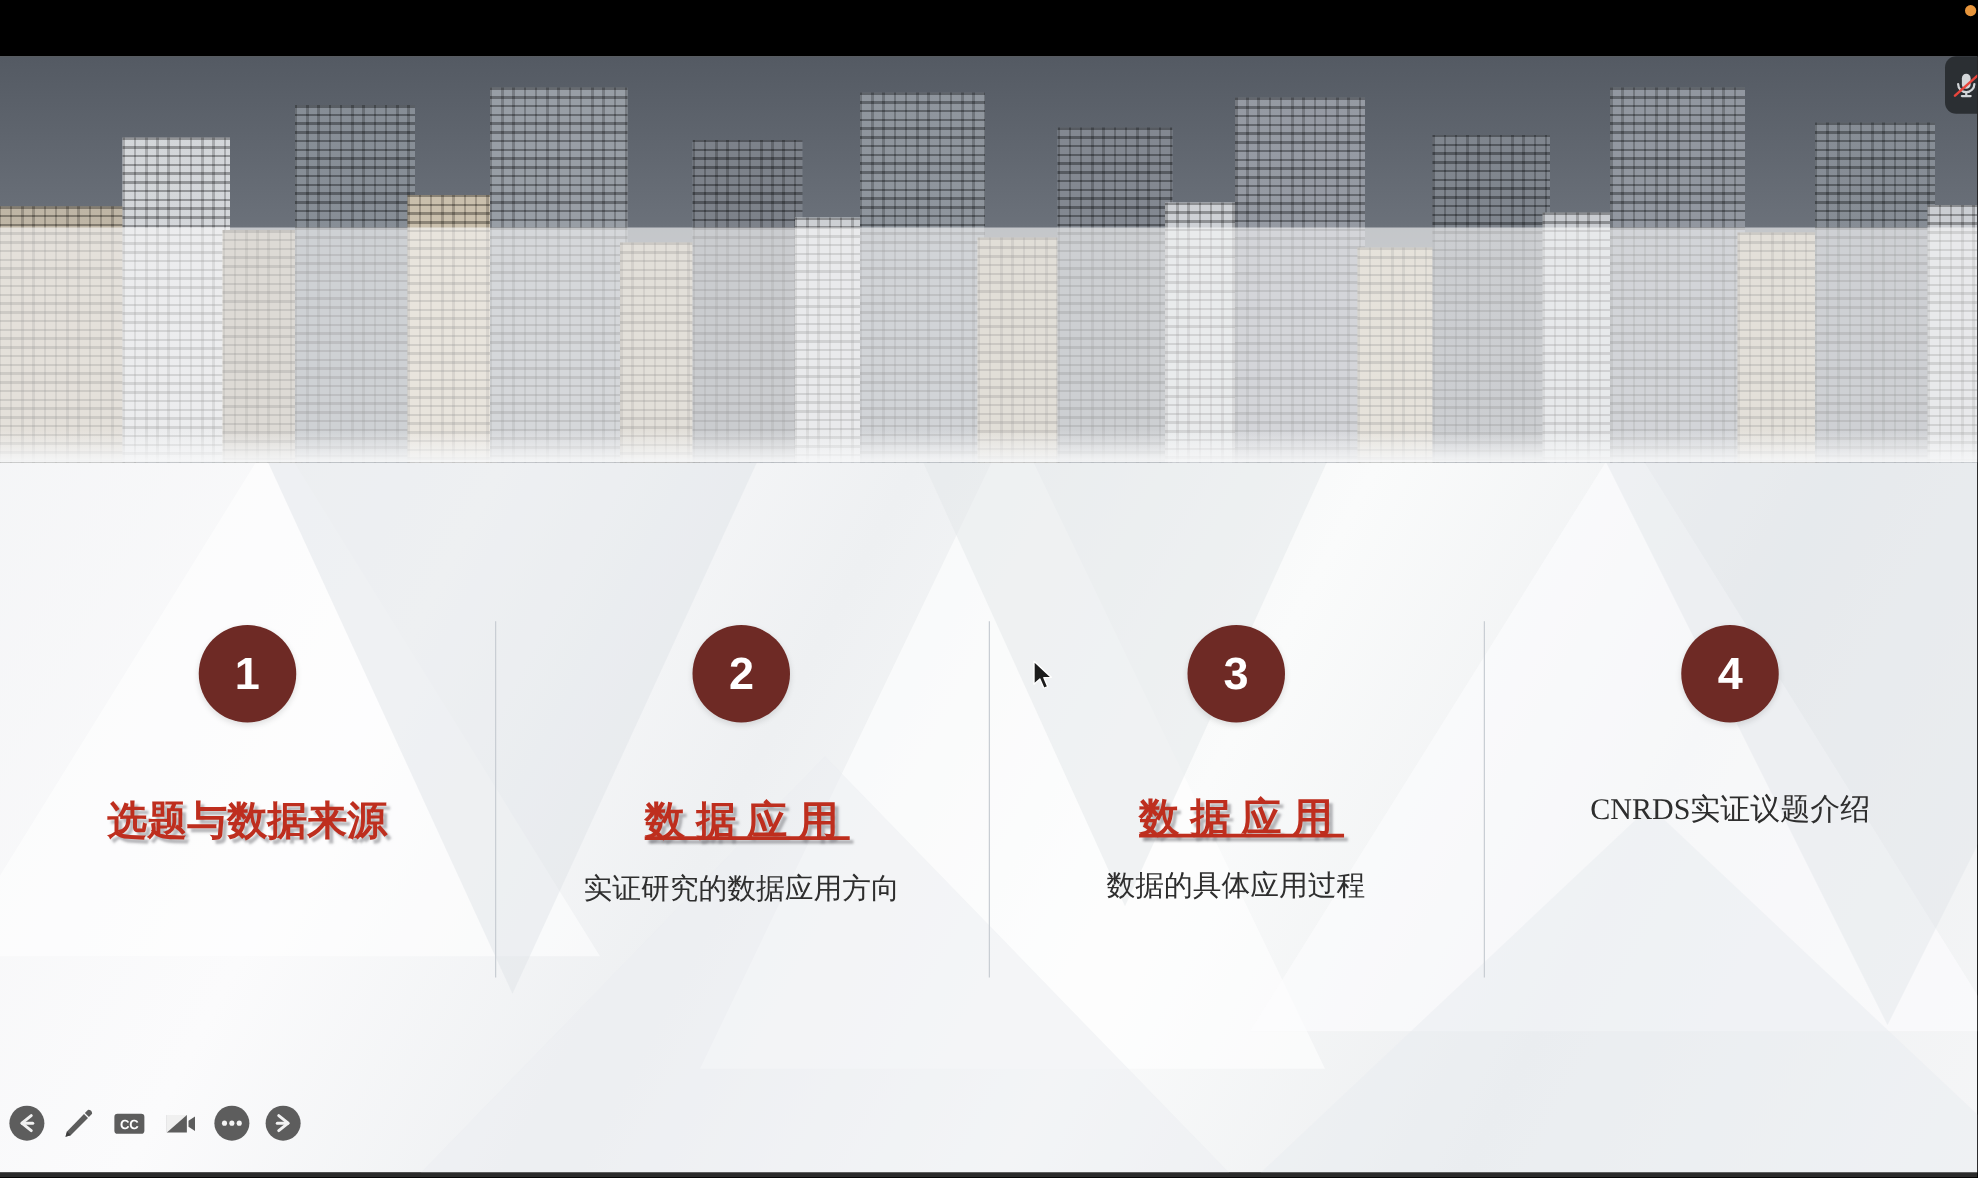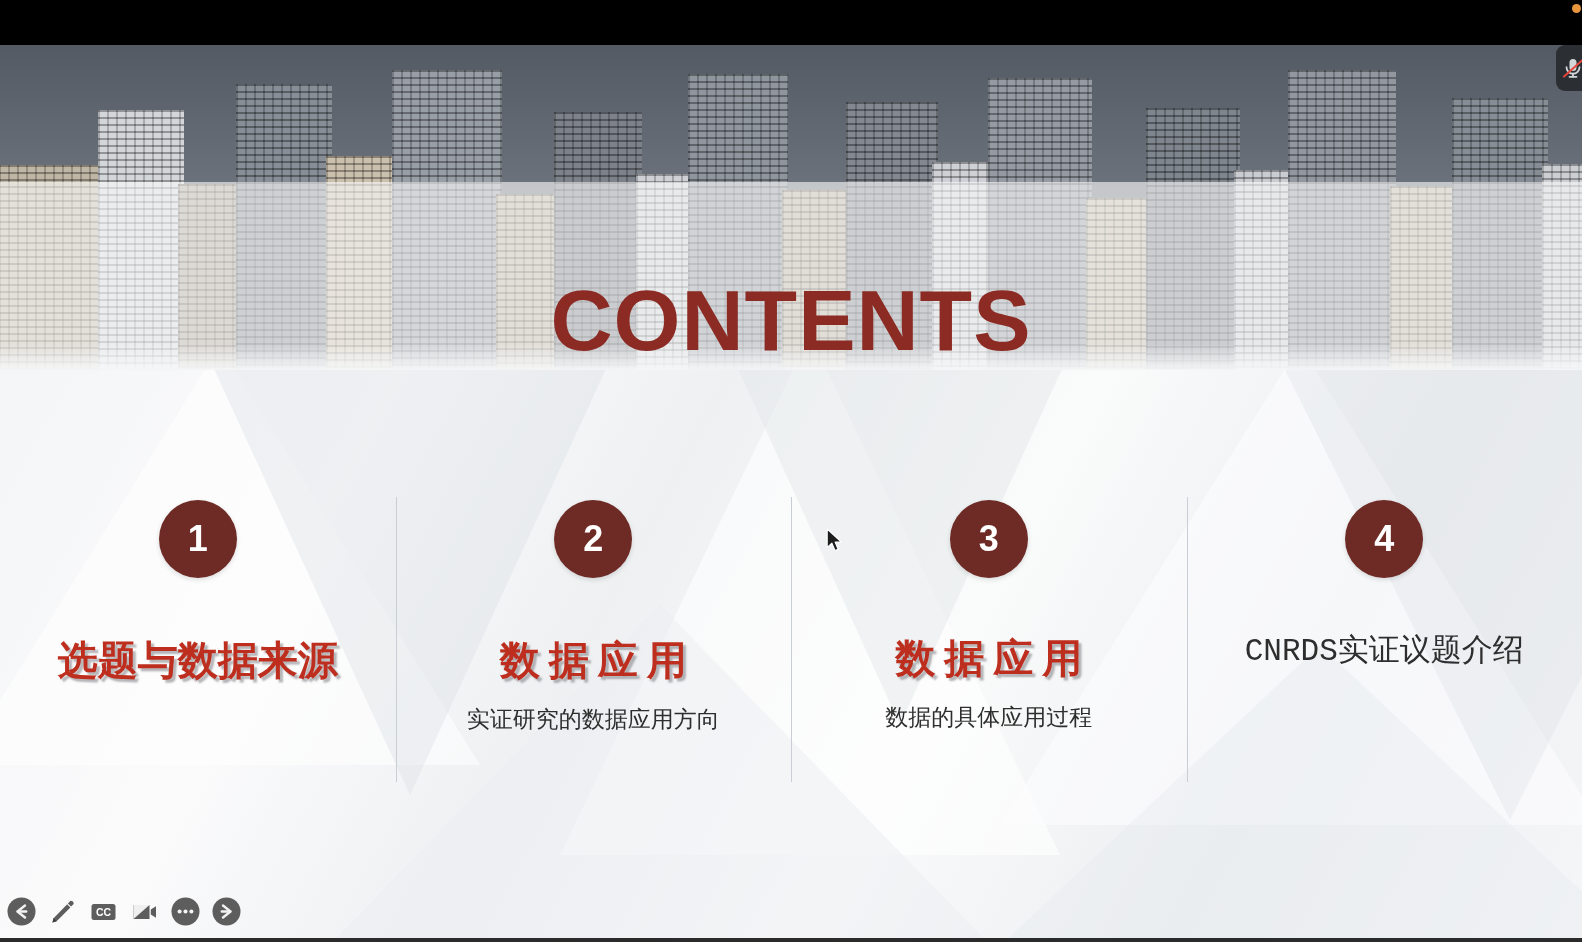--- a/index.html
+++ b/index.html
@@ -167,50 +167,50 @@
     font-family: "Liberation Sans", "DejaVu Sans", sans-serif;
     font-size: 36px;
     font-weight: 700;
     margin-top: 55px;
     box-shadow: 0 2px 5px rgba(0,0,0,0.13);
   }
   .col-title {
     margin-top: 62px;
     font-family: "Liberation Sans", "DejaVu Sans", sans-serif;
     font-weight: 700;
-    font-size: 40px;
+    font-size: 32px;
     color: #BE2E1E;
     text-shadow: 3px 3px 2px rgba(120,120,125,0.55);
     white-space: nowrap;
     line-height: 1;
   }
   .col-title.serif {
     font-family: "Liberation Serif", "DejaVu Serif", serif;
   }
-  .col-title.spaced { letter-spacing: 9px; padding-left: 9px; }
+  .col-title.spaced { letter-spacing: 9px; padding-left: 9px; text-decoration: underline; }
   .col-desc {
     margin-top: 58px;
     font-family: "DejaVu Sans", "Liberation Sans", sans-serif;
     font-size: 23px;
     color: #2e2e2e;
     white-space: nowrap;
     line-height: 1;
   }
   .col-desc.serif {
-    font-family: Liberation Mono, monospace;
-    font-size: 31px;
+    font-family: Liberation Serif, serif;
+    font-size: 24px;
   }
   .col-2 .col-desc, .col-3 .col-desc { margin-top: 28px; }
   .col-3 .col-title { margin-top: 60px; }
   .col-4 .col-title { margin-top: 58px; }
 
   
   .toolbar {
     position: absolute;
-    left: 6px; bottom: 9px;
+    left: 6px; bottom: 22px;
     height: 36px;
     display: flex;
     align-items: center;
     gap: 10px;
     z-index: 30;
   }
   .tb-btn {
     width: 31px; height: 31px;
     display: flex; align-items: center; justify-content: center;
     cursor: pointer;
@@ -272,21 +272,20 @@
         <div class="bld" style="left:1234px; width:60px;  height:200px; background-color:#c4c7cc;"></div>
         <div class="bld" style="left:1288px; width:108px; height:300px; background-color:#868d96;"></div>
         <div class="bld" style="left:1390px; width:68px;  height:184px; background-color:#b7ad99;"></div>
         <div class="bld" style="left:1452px; width:96px;  height:272px; background-color:#7a818a;"></div>
         <div class="bld" style="left:1542px; width:56px;  height:206px; background-color:#c6c9ce;"></div>
       </div>
       <div class="band-wash"></div>
       <div class="band-fadebot"></div>
     </div>
 
-    <div class="contents-title">CONTENTS</div>
 
     <div class="columns">
 
       <div class="col col-1">
         <div class="num-circle">1</div>
         <div class="col-title">选题与数据来源</div>
       </div>
 
       <div class="col col-2">
         <div class="num-circle">2</div>

